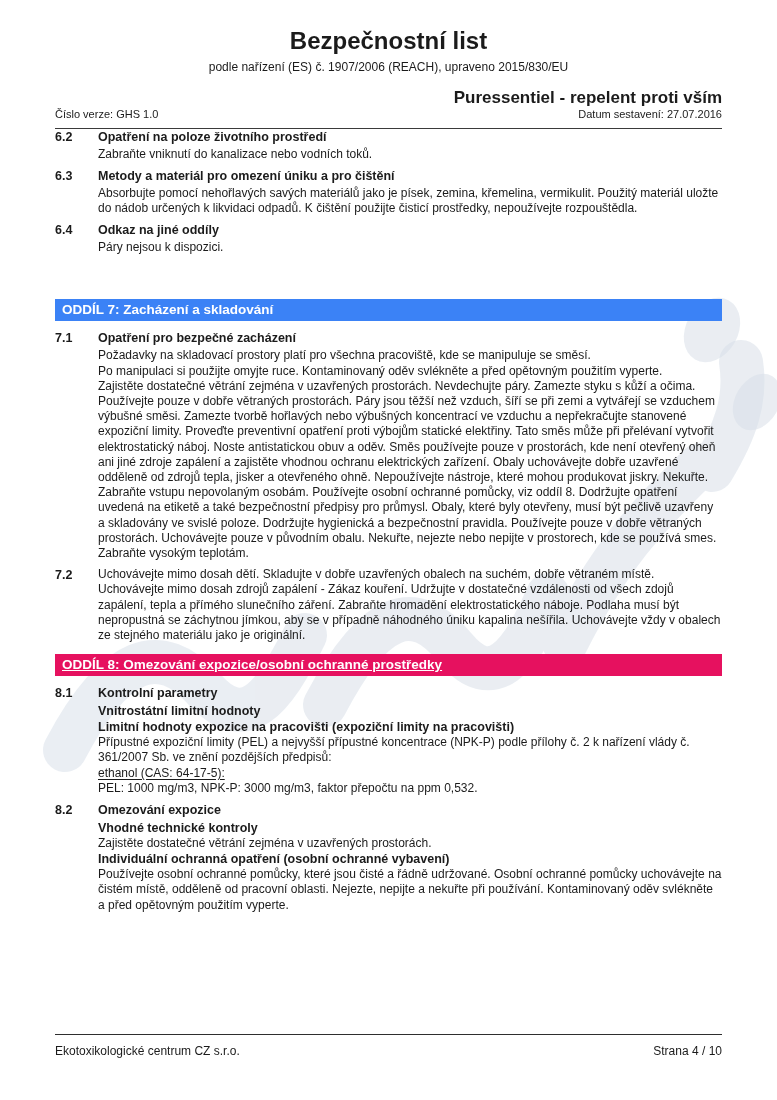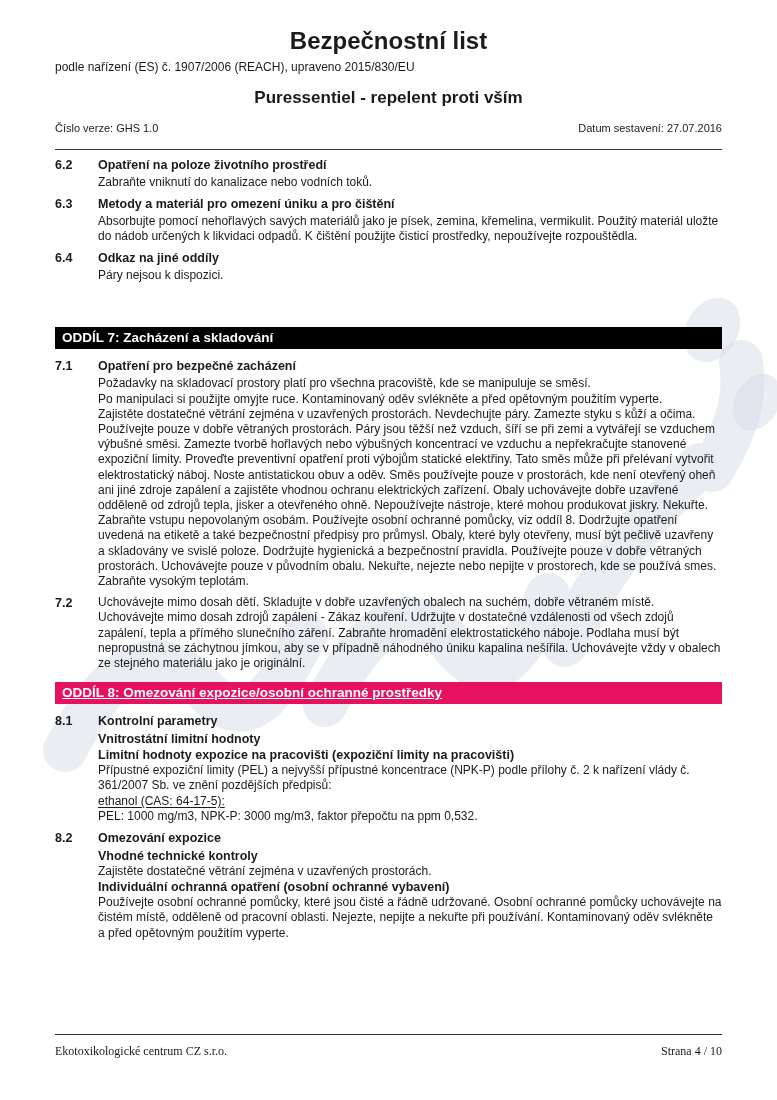--- a/index.html
+++ b/index.html
@@ -7,44 +7,44 @@
     position:relative; width:777px; height:1100px; background:#ffffff;
     overflow:hidden; font-family:"Liberation Sans", sans-serif; color:#1b1b1b;
   }
   .watermark {
     position:absolute; top:0; left:0; width:777px; height:1100px; z-index:0;
     pointer-events:none;
   }
   .content { position:absolute; top:0; left:55px; width:667px; z-index:1; }
 
   .doc-title   { margin-top:27px; text-align:center; font-size:24px; font-weight:bold; line-height:1.15; }
-  .doc-subtitle{ margin-top:5px;  text-align:left; font-size:12px; }
-  .doc-product { margin-top:14px; text-align:center; font-size:17px; font-weight:bold; }
-  .meta-row    { margin-top:14px; display:flex; justify-content:space-between;
-                 font-size:11px; padding-bottom:15px; border-bottom:1px solid #3a3a3a; }
+  .doc-subtitle{ margin-top:5px;  text-align:center; font-size:12px; }
+  .doc-product { margin-top:14px; text-align:right; font-size:17px; font-weight:bold; }
+  .meta-row    { display:flex; justify-content:space-between;
+                 font-size:11px; padding-bottom:8px; border-bottom:1px solid #3a3a3a; }
 
   .sec { display:flex; margin-top:6px; }
-  .sec.first { margin-top:7px; }
+  .sec.first { margin-top:0; }
   .sec-num  { width:43px; flex-shrink:0; font-weight:bold; font-size:12.5px; line-height:16px; }
   .sec-body { flex:1; }
   .sec-heading    { font-weight:bold; font-size:12.5px; line-height:16px; margin-bottom:2px; }
   .sec-subheading { font-weight:bold; font-size:12.5px; line-height:16px; }
   .sec-text { font-size:12px; line-height:15.2px; }
   .underlined { text-decoration:underline; text-underline-offset:2px; }
 
   .banner {
     margin-top:11px; margin-bottom:9px; padding:3px 7px;
     font-weight:bold; font-size:13.5px; line-height:16px;
     background:#e6115f; color:#ffffff;
   }
 
   .footer {
     position:absolute; top:1034px; left:55px; width:667px; z-index:1;
     border-top:1px solid #2e2e2e; padding-top:9px;
-    display:flex; justify-content:space-between; font-size:12px;font-family:Liberation Serif, serif;
+    display:flex; justify-content:space-between; font-size:12px;
   }
 </style>
 </head>
 <body>
 
 <div class="page">
 
   <svg class="watermark" viewBox="0 0 777 1100" xmlns="http://www.w3.org/2000/svg">
     <g class="wm-strokes" fill="none" stroke="#d9e0e9" stroke-width="44" stroke-linecap="round" stroke-linejoin="round" opacity="0.55">
       <path d="M65,750 C115,655 160,640 205,690 C245,733 272,702 305,635"></path>
@@ -85,21 +85,21 @@
     </div>
 
     <div class="sec">
       <div class="sec-num">6.4</div>
       <div class="sec-body">
         <div class="sec-heading">Odkaz na jiné oddíly</div>
         <div class="sec-text">Páry nejsou k dispozici.</div>
       </div>
     </div>
 
-    <div class="banner" style="background: #000000; color: rgb(255, 255, 255); margin-top: 44px;">ODDÍL 7: Zacházení a skladování</div>
+    <div class="banner" style="background: #3b82f6; color: rgb(255, 255, 255); margin-top: 44px;">ODDÍL 7: Zacházení a skladování</div>
 
     <div class="sec">
       <div class="sec-num">7.1</div>
       <div class="sec-body">
         <div class="sec-heading">Opatření pro bezpečné zacházení</div>
         <div class="sec-text">Požadavky na skladovací prostory platí pro všechna pracoviště, kde se manipuluje se směsí.</div>
         <div class="sec-text">Po manipulaci si použijte omyjte ruce. Kontaminovaný oděv svlékněte a před opětovným použitím vyperte.</div>
         <div class="sec-text">Zajistěte dostatečné větrání zejména v uzavřených prostorách. Nevdechujte páry. Zamezte styku s kůží a očima. Používejte pouze v dobře větraných prostorách. Páry jsou těžší než vzduch, šíří se při zemi a vytvářejí se vzduchem výbušné směsi. Zamezte tvorbě hořlavých nebo výbušných koncentrací ve vzduchu a nepřekračujte stanovené expoziční limity. Proveďte preventivní opatření proti výbojům statické elektřiny. Tato směs může při přelévaní vytvořit elektrostatický náboj. Noste antistatickou obuv a oděv. Směs používejte pouze v prostorách, kde není otevřený oheň ani jiné zdroje zapálení a zajistěte vhodnou ochranu elektrických zařízení. Obaly uchovávejte dobře uzavřené odděleně od zdrojů tepla, jisker a otevřeného ohně. Nepoužívejte nástroje, které mohou produkovat jiskry. Nekuřte. Zabraňte vstupu nepovolaným osobám. Používejte osobní ochranné pomůcky, viz oddíl 8. Dodržujte opatření uvedená na etiketě a také bezpečnostní předpisy pro průmysl. Obaly, které byly otevřeny, musí být pečlivě uzavřeny a skladovány ve svislé poloze. Dodržujte hygienická a bezpečnostní pravidla. Používejte pouze v dobře větraných prostorách. Uchovávejte pouze v původním obalu. Nekuřte, nejezte nebo nepijte v prostorech, kde se používá smes. Zabraňte vysokým teplotám.</div>
       </div>
     </div>

